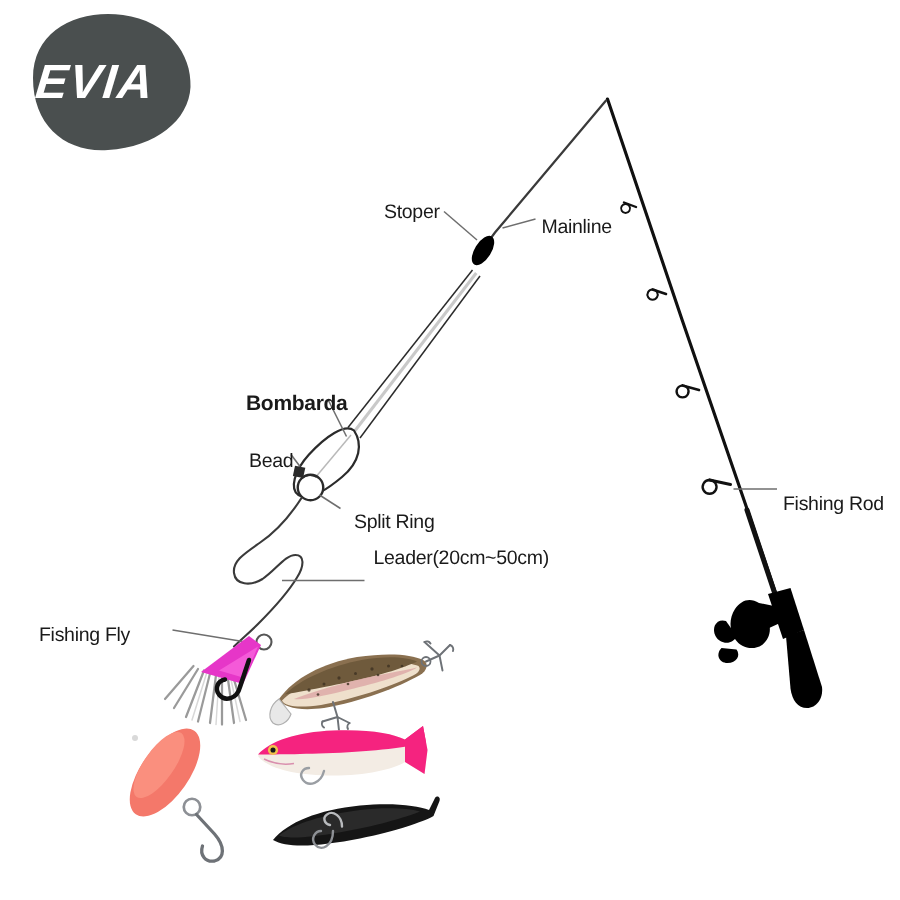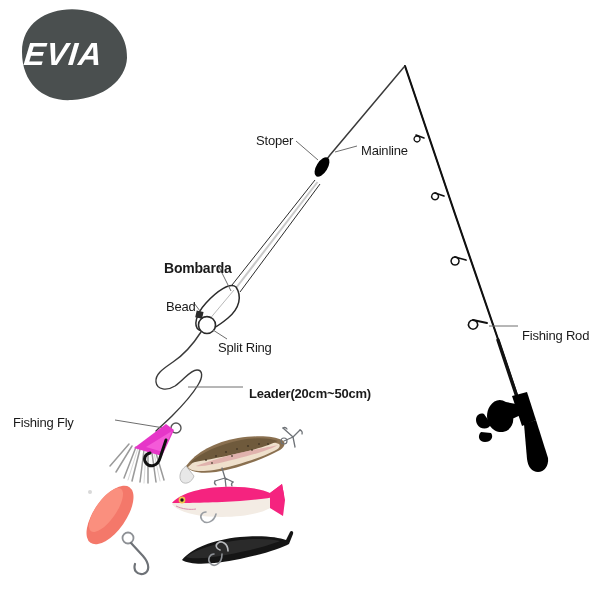--- a/index.html
+++ b/index.html
@@ -25,21 +25,21 @@
   .lbl {
     position: absolute;
     color: #1a1a1a;
     font-family: "Liberation Sans", sans-serif;
     font-size: 13px;
     line-height: 15px;
     white-space: nowrap;
     letter-spacing: -0.2px;
   }
   .lbl.bold { font-weight: bold; font-size: 14px; }
-  .lbl.two { text-align: center; }
+  .lbl.two { text-align: center; margin-left: 13px; }
   #logo-text {
     position: absolute;
     left: 24px;
     top: 36px;
     font-family: "Liberation Sans", sans-serif;
     font-size: 32px;
     font-weight: bold;
     font-style: italic;
     color: #ffffff;
     letter-spacing: 1px;
@@ -275,23 +275,23 @@
   <div id="logo-text">EVIA</div>
 
   <div class="lbl" style="left:256px; top:133px;">Stoper</div>
 
   <div class="lbl" style="left:361px; top:143px;text-align:center;">Mainline</div>
 
   <div class="lbl bold" style="left:164px; top:261px;">Bombarda</div>
 
   <div class="lbl" style="left:166px; top:299px;">Bead</div>
 
-  <div class="lbl" style="left:218px; top:340px;">Split Ring</div>
-
-  <div class="lbl" style="left:249px; top:386px;font-weight:bold;">Leader(20cm~50cm)</div>
+  <div class="lbl" style="left:236px; top:340px;">Split Ring</div>
+
+  <div class="lbl" style="left:249px; top:364px;">Leader(20cm~50cm)</div>
 
   <div class="lbl" style="left:522px; top:328px;">Fishing Rod</div>
 
   <div class="lbl two" style="left:13px; top:415px;">
     <div style="text-align:right; padding-right:4px;">Fishing Fly</div>
   </div>
 
 </div>
 
 </body></html>

